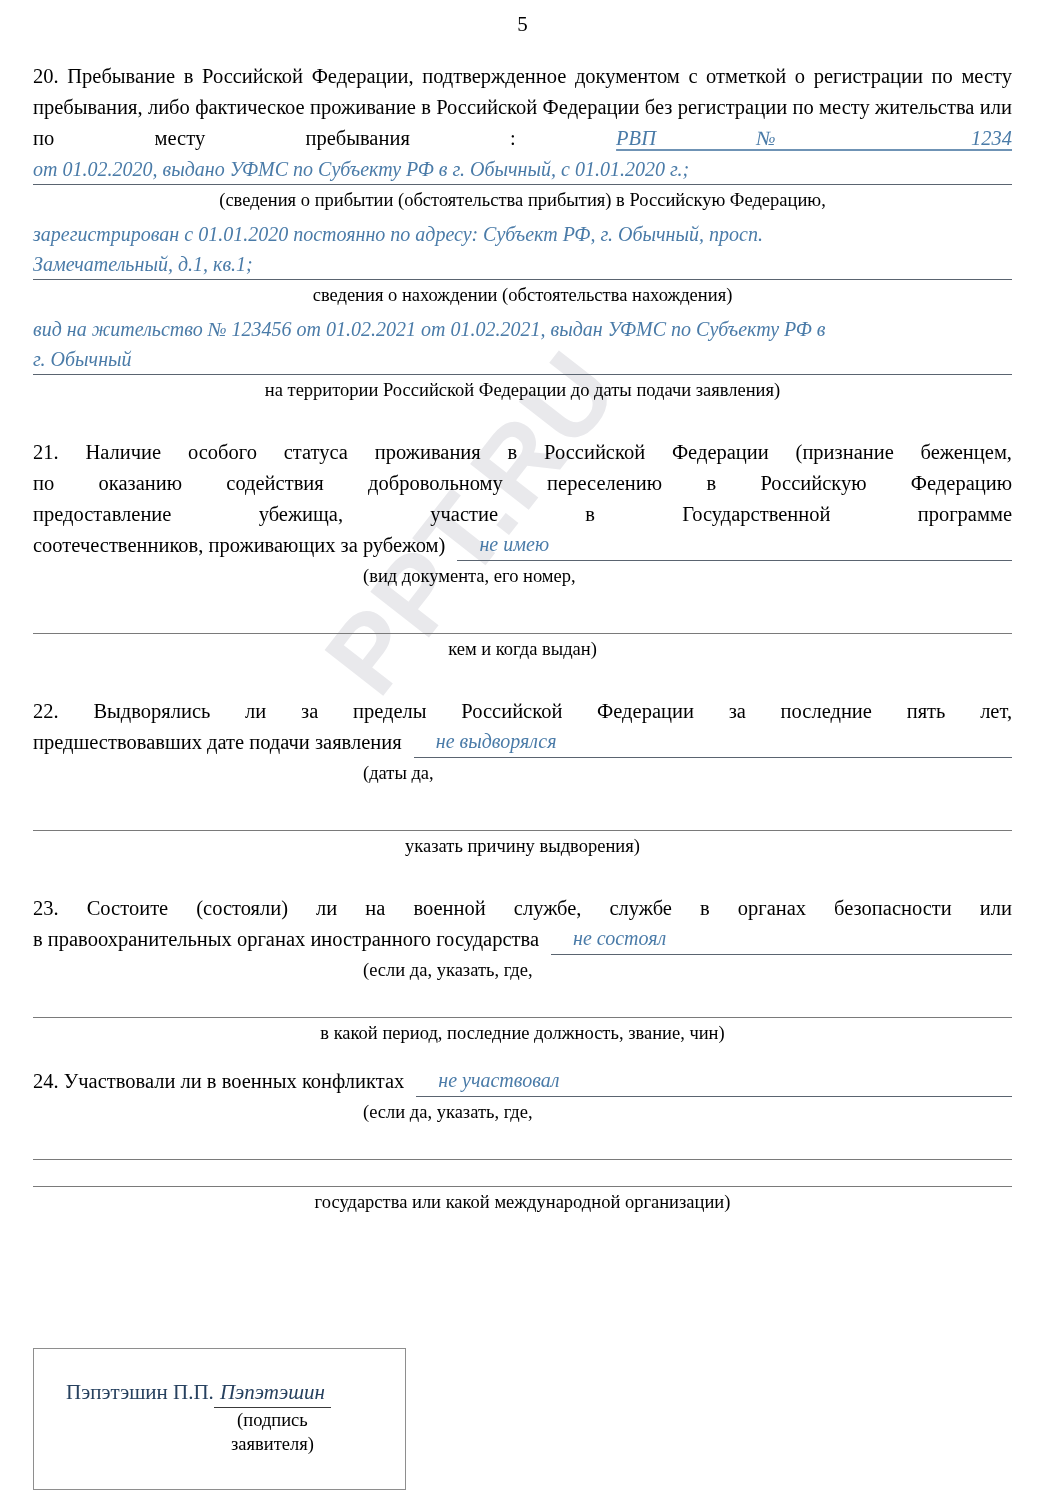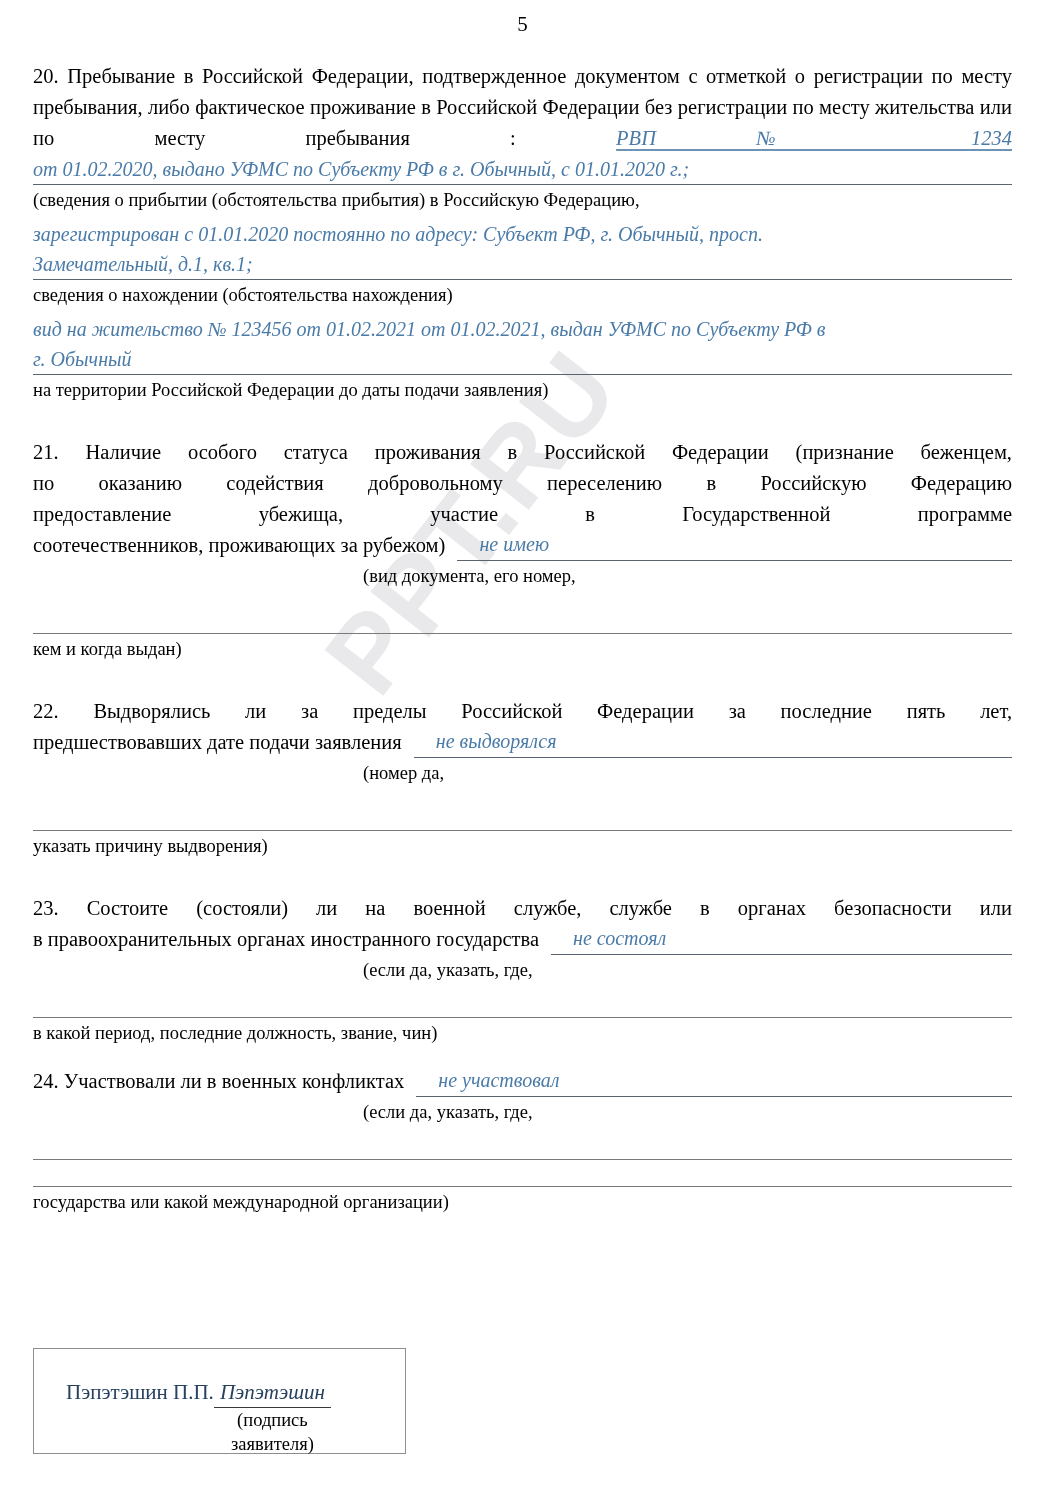--- a/index.html
+++ b/index.html
@@ -103,21 +103,21 @@
   
   .rule {
     border-bottom: 1.8px solid #7a7a7a;
     height: 0;
     width: 100%;
   }
   .rule.thin { border-bottom: 1.4px solid #5a6470; }
 
   
   .caption {
-    text-align: left;
+    text-align: center;
     font-size: 18.5px;
     line-height: 26px;
     padding-top: 2px;
   }
   .caption.right-half {
     width: 100%;
     text-align: left;
     padding-left: 330px;
     box-sizing: border-box;
   }
@@ -140,21 +140,21 @@
     font-style: italic;
     text-align: left;
   }
 
   
   .sig-wrap {
     position: absolute;
     left: 33px;
     top: 1348px;
     width: 373px;
-    height: 106px;
+    height: 142px;
     border: 1.5px solid #8e8e8e;
     box-sizing: border-box;
     z-index: 2;
     background: transparent;
   }
   .sig-inner {
     display: flex;
     align-items: flex-start;
     padding: 30px 0 0 32px;
     box-sizing: border-box;
@@ -238,21 +238,21 @@
 
     <div class="spacer-34"></div>
 
     <div>
       <p class="para just-all"><span class="num">22.</span> <span>Выдворялись ли за пределы Российской Федерации за последние пять лет,</span></p>
 
       <div class="answer-line">
         <span class="lead">предшествовавших дате подачи заявления</span>
         <span class="ruled fill">не выдворялся</span>
       </div>
-      <div class="caption right-half">(номер да,</div>
+      <div class="caption right-half">(даты да,</div>
 
       <div class="spacer-44"></div>
       <div class="rule"></div>
       <div class="caption">указать причину выдворения)</div>
     </div>
 
     <div class="spacer-34"></div>
 
     <div>
       <p class="para just-all"><span class="num">23.</span> <span>Состоите (состояли) ли на военной службе, службе в органах безопасности или</span></p>

